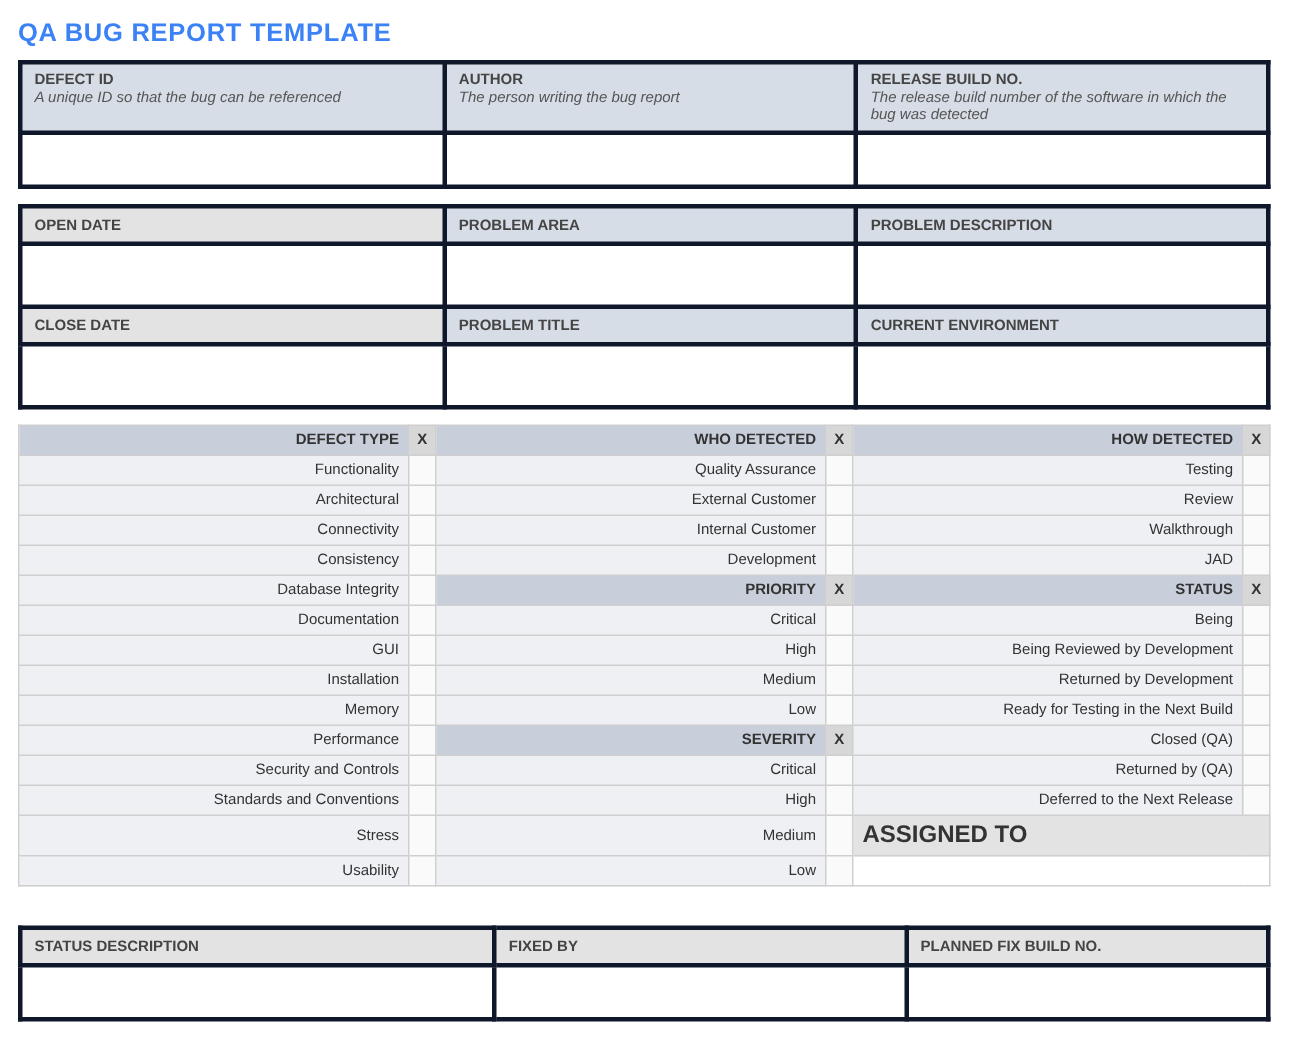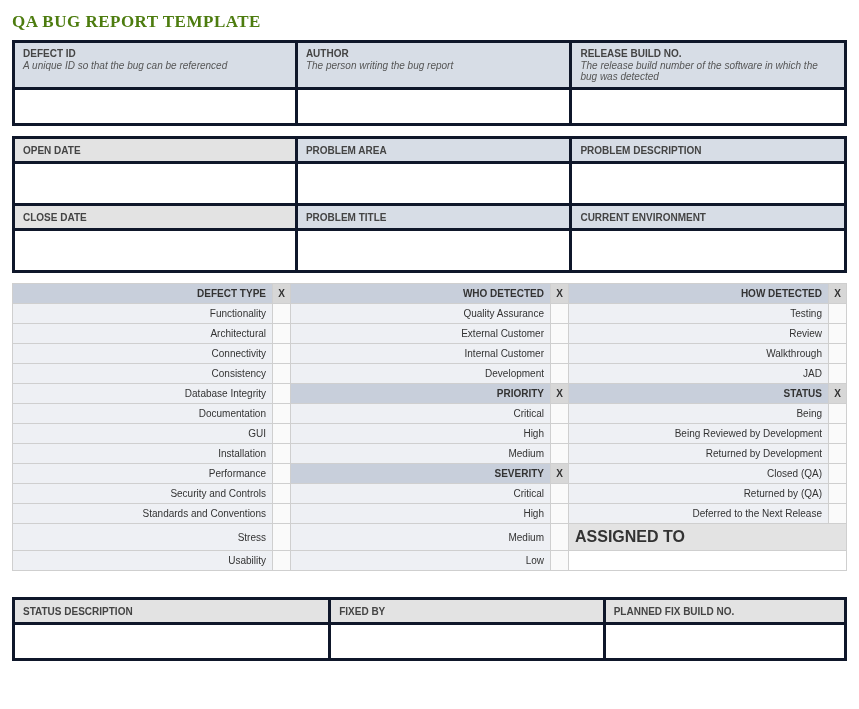--- a/index.html
+++ b/index.html
@@ -1,17 +1,17 @@
 <!DOCTYPE html>
 <html><head>
 <meta charset="utf-8">
 <style>
 * { box-sizing: border-box; margin: 0; padding: 0; }
 body { font-family: Arial, sans-serif; font-size: 11px; color: #333; background: #fff; padding: 12px; width: 859px; }
-.title { font-size: 17px; font-weight: bold; color: #4d7c0f; letter-spacing: 0.5px; margin-bottom: 8px; font-family: Liberation Serif, serif; }
+.title { font-size: 17px; font-weight: bold; color: #3b82f6; letter-spacing: 0.5px; margin-bottom: 8px; font-family: Liberation Sans, sans-serif; }
 .tbl { width: 100%; border-collapse: collapse; table-layout: fixed; margin-bottom: 10px; }
 .tbl td { border: 3px solid #0f172a; vertical-align: top; }
 .hdr-blue { background: #d7dde6; }
 .hdr-gray { background: #e3e3e3; }
 .hdr-cell { padding: 5px 8px 5px 8px; }
 .hdr-label { font-weight: bold; font-size: 10px; color: #444; }
 .hdr-sub { font-style: italic; font-size: 10px; color: #555; margin-top: 1px; }
 .input-cell { background: #fff; height: 42px; }
 .input-cell-sm { background: #fff; height: 36px; }
 .cat-tbl { width: 100%; border-collapse: collapse; table-layout: fixed; }
@@ -155,20 +155,28 @@
 </tr>
 <tr>
   <td class="cat-item">Installation</td>
         <td class="cat-chk"></td>
   <td class="cat-item">Medium</td>
         <td class="cat-chk"></td>
   <td class="cat-item">Returned by Development</td>
         <td class="cat-chk"></td>
 </tr>
 <tr>
+  <td class="cat-item">Memory</td>
+        <td class="cat-chk"></td>
+  <td class="cat-item">Low</td>
+        <td class="cat-chk"></td>
+  <td class="cat-item">Ready for Testing in the Next Build</td>
+        <td class="cat-chk"></td>
+</tr>
+<tr>
   <td class="cat-item">Performance</td>
         <td class="cat-chk"></td>
   <td class="cat-hdr">SEVERITY</td>
         <td class="cat-x">X</td>
   <td class="cat-item">Closed (QA)</td>
         <td class="cat-chk"></td>
 </tr>
 <tr>
   <td class="cat-item">Security and Controls</td>
         <td class="cat-chk"></td>

